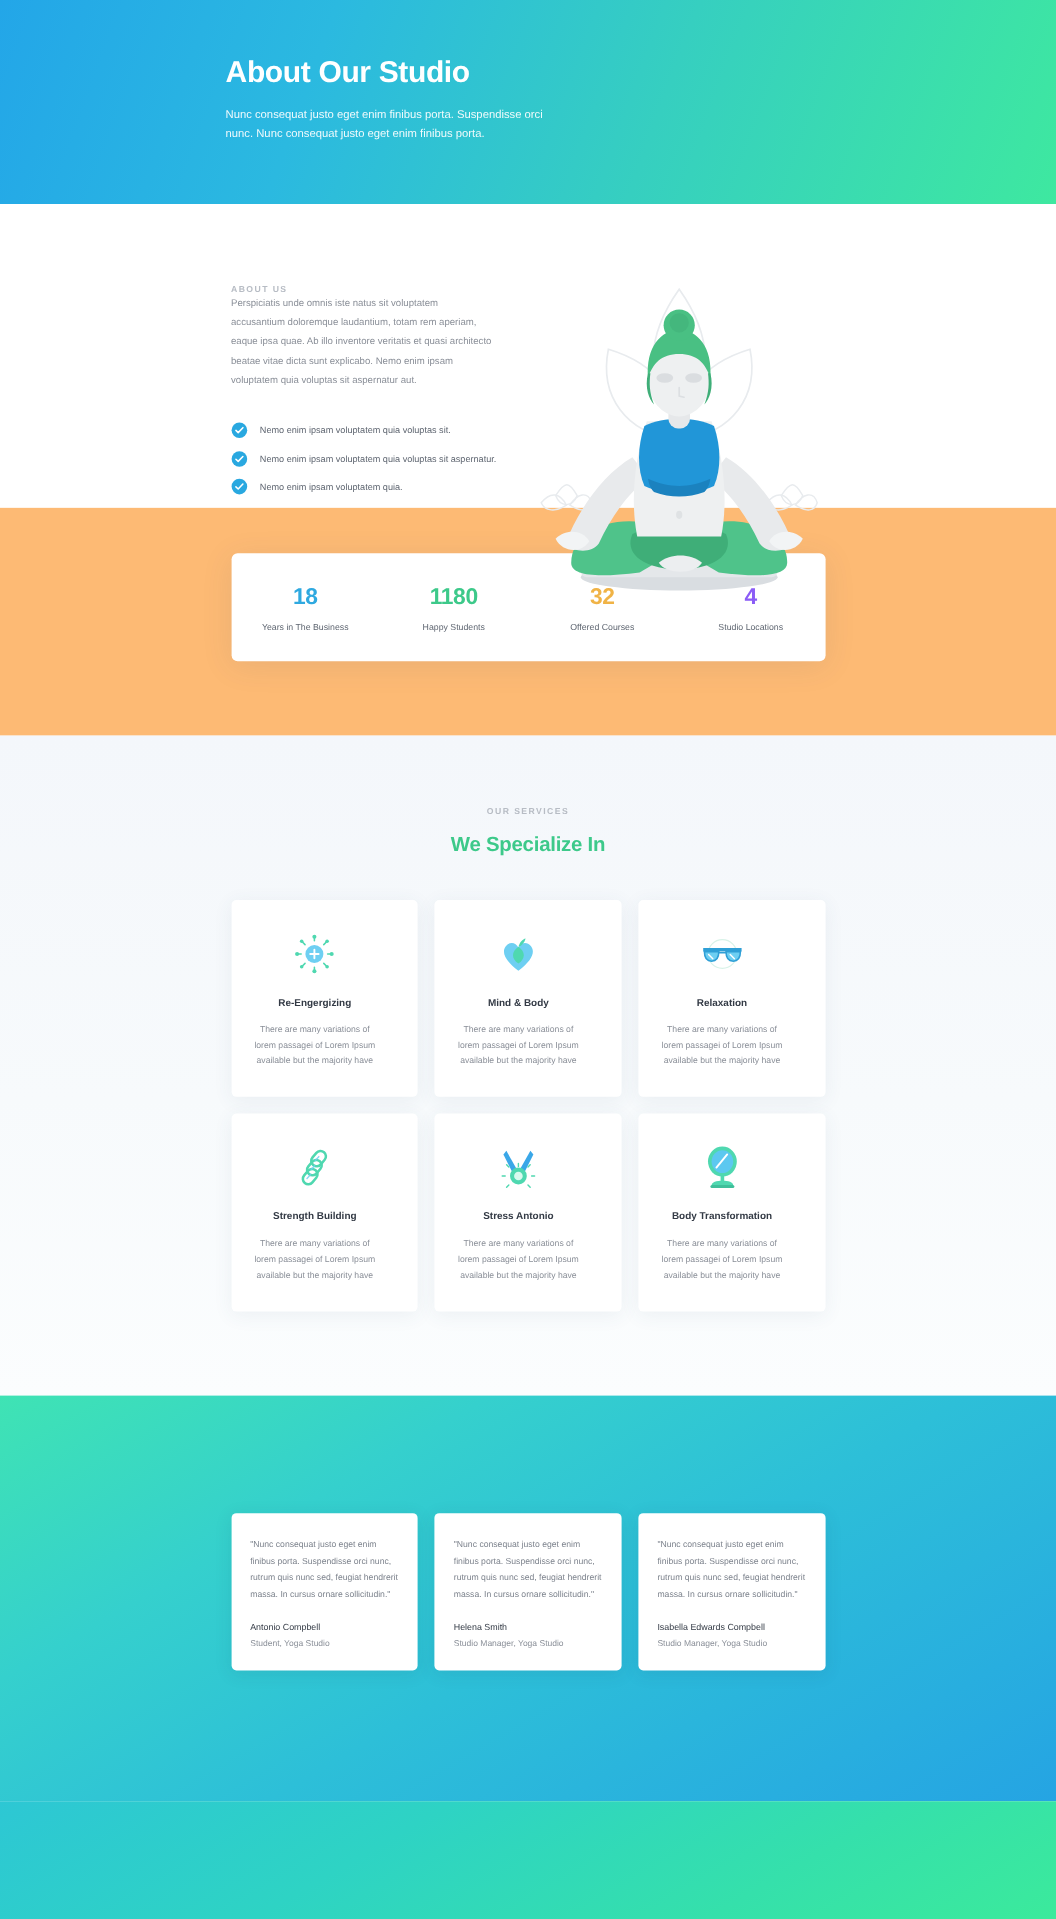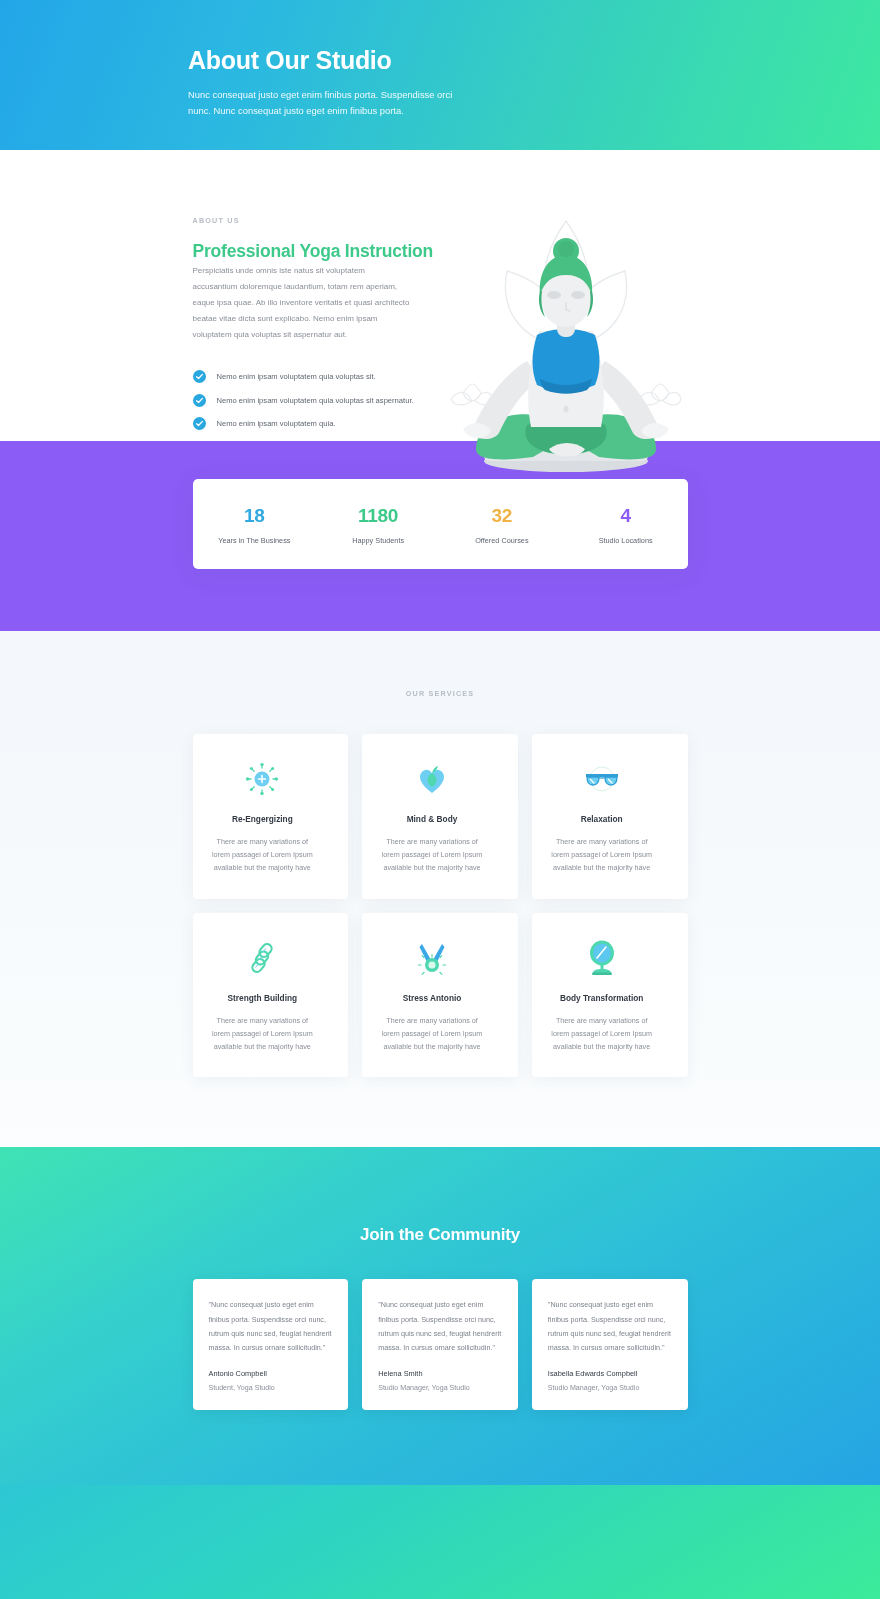--- a/index.html
+++ b/index.html
@@ -7,21 +7,21 @@
   body {
     font-family: "Liberation Sans", sans-serif;
     background:#ffffff;
     width:880px;
     overflow-x:hidden;
     -webkit-font-smoothing:antialiased;
   }
 
   
   .hero {
-    height:150px;
+    height:170px;
     background:linear-gradient(110deg,#23a6e8 0%,#2bb9e0 30%,#36cfc0 62%,#3ee8a0 100%);
     padding:46px 0 4px 188px;
     position:relative;
   }
   .hero-title {
     color:#ffffff;
     font-size:25px;
     font-weight:bold;
     letter-spacing:-0.3px;
     line-height:1.15;
@@ -81,21 +81,21 @@
   .check-txt { color:#5f6671; font-size:7.6px; line-height:1.3; padding-top:2px; }
 
   .about-right {
     position:absolute;
     left:248px; top:-5px;
     width:250px; height:265px;
   }
   .about-right svg { width:100%; height:100%; display:block; }
 
   
-  .stats-outer { background:#8b5cf6; padding:38px 0 62px 0; }
+  .stats-outer { background:#fdba74; padding:38px 0 62px 0; }
   .stats {
     width:495px; margin:0 auto;
     background:#fff;
     border-radius:5px;
     box-shadow:0 4px 26px rgba(60,80,120,0.10);
     display:flex;
     padding:26px 0 24px 0;
   }
   .stat { flex:1; text-align:center; }
   .stat-num { font-size:19px; font-weight:bold; letter-spacing:-0.3px; }
@@ -165,21 +165,20 @@
 
 <section class="hero">
   <h1 class="hero-title">About Our Studio</h1>
   <p class="hero-sub">Nunc consequat justo eget enim finibus porta. Suspendisse orci nunc. Nunc consequat justo eget enim finibus porta.</p>
 </section>
 
 <section class="about">
   <div class="about-wrap">
     <div class="about-left">
       <div class="eyebrow">ABOUT US</div>
-      <h2 class="about-h2">Professional Yoga Instruction</h2>
       <p class="about-p">Perspiciatis unde omnis iste natus sit voluptatem accusantium doloremque laudantium, totam rem aperiam, eaque ipsa quae. Ab illo inventore veritatis et quasi architecto beatae vitae dicta sunt explicabo. Nemo enim ipsam voluptatem quia voluptas sit aspernatur aut.</p>
 
       <div class="checklist">
         <div class="check-row">
           <span class="check-ico">
             <svg width="13" height="13" viewBox="0 0 13 13">
                 <path d="M3.6 6.7 L5.5 8.5 L9.4 4.4" stroke="#ffffff" stroke-width="1.3" fill="none" stroke-linecap="round" stroke-linejoin="round"></path>
               </svg>
           </span>
           <span class="check-txt">Nemo enim ipsam voluptatem quia voluptas sit.</span>
@@ -279,20 +278,21 @@
     <div class="stat">
       <div class="stat-num" style="color:#8b5cf6">4</div>
       <div class="stat-lbl">Studio Locations</div>
     </div>
   </div>
 </section>
 
 <section class="services">
   <div class="svc-head">
     <div class="eyebrow">OUR SERVICES</div>
+    <h2 class="svc-h2">We Specialize In</h2>
   </div>
   <div class="svc-grid">
 
     <div class="svc-card">
       <div class="svc-ico">
         <svg width="36" height="36" viewBox="0 0 36 36">
           <circle cx="18" cy="18" r="7.5" fill="#6ecff2"></circle>
           <path d="M18 14.5v7M14.5 18h7" stroke="#fff" stroke-width="1.6" stroke-linecap="round"></path>
           <g stroke="#4fd8b0" stroke-width="1.3" stroke-linecap="round">
             <path d="M18 3v4M18 29v4M3 18h4M29 18h4M7.4 7.4l2.8 2.8M25.8 25.8l2.8 2.8M28.6 7.4l-2.8 2.8M10.2 25.8l-2.8 2.8"></path>
@@ -386,21 +386,20 @@
       </div>
       <div class="svc-title">Body Transformation</div>
       <div class="svc-desc">There are many variations of lorem passagei of Lorem Ipsum available but the majority have</div>
     </div>
 
   </div>
 </section>
 
 <section class="testi">
   <div class="testi-head">
-    <h2 class="testi-h2">Join the Community</h2>
   </div>
   <div class="testi-grid">
     <div class="testi-card">
       <div class="testi-quote">"Nunc consequat justo eget enim finibus porta. Suspendisse orci nunc, rutrum quis nunc sed, feugiat hendrerit massa. In cursus ornare sollicitudin."</div>
       <div class="testi-name">Antonio Compbell</div>
       <div class="testi-role">Student, Yoga Studio</div>
     </div>
     <div class="testi-card">
       <div class="testi-quote">"Nunc consequat justo eget enim finibus porta. Suspendisse orci nunc, rutrum quis nunc sed, feugiat hendrerit massa. In cursus ornare sollicitudin."</div>
       <div class="testi-name">Helena Smith</div>

